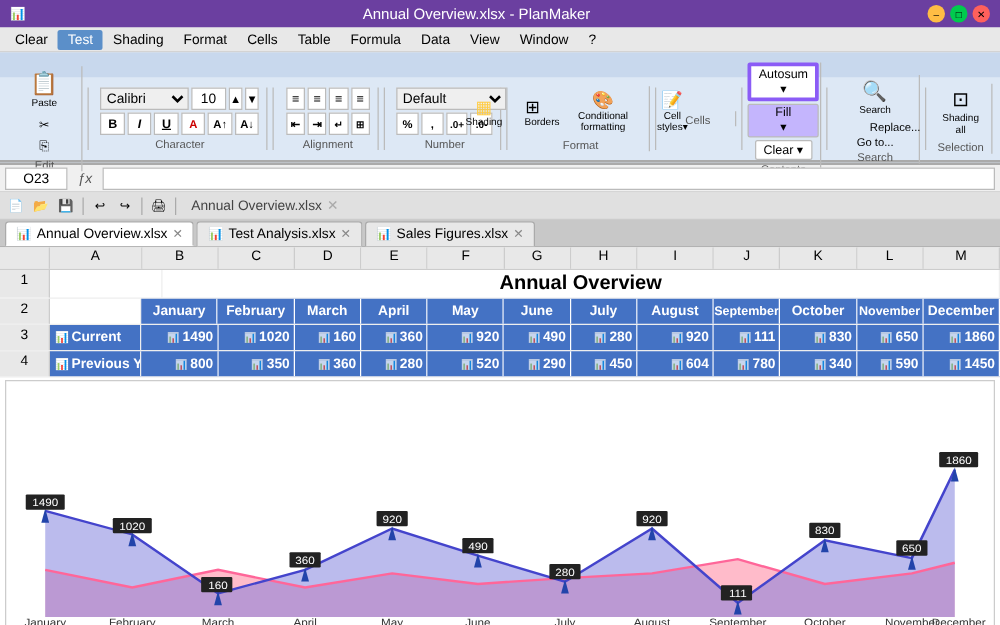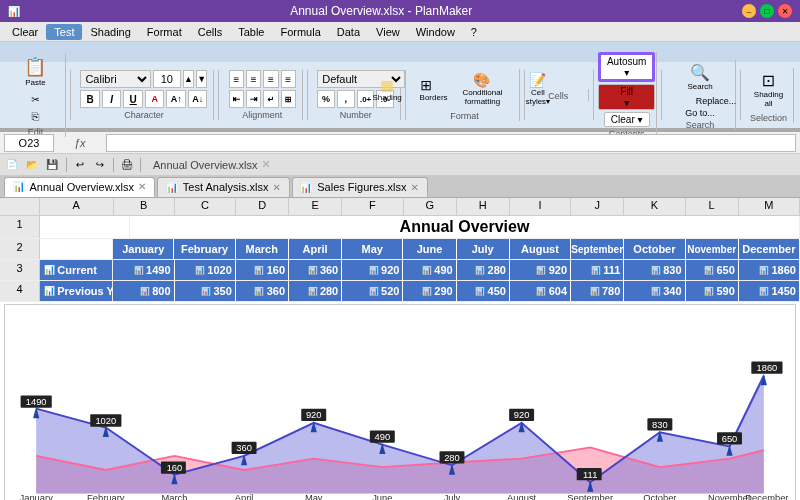--- a/index.html
+++ b/index.html
@@ -24,21 +24,21 @@
     #ribbon-tabs { display: flex; height: 22px; align-items: flex-end; background: #c8d8ed; }
     #ribbon-content { display: flex; flex: 1; padding: 4px 6px; gap: 6px; align-items: stretch; }
     .ribbon-group { display: flex; flex-direction: column; align-items: center; border-right: 1px solid #bbb; padding: 0 6px; min-width: 40px; }
     .ribbon-group-buttons { display: flex; gap: 2px; flex-wrap: wrap; justify-content: center; align-items: center; flex: 1; }
     .ribbon-group-label { font-size: 9px; color: #555; margin-top: 2px; }
     .ribbon-btn { padding: 2px 4px; background: transparent; border: 1px solid transparent; cursor: pointer; border-radius: 2px; font-size: 10px; display: flex; flex-direction: column; align-items: center; min-width: 26px; }
     .small-btn { padding: 1px 4px; background: transparent; border: 1px solid transparent; cursor: pointer; border-radius: 2px; font-size: 10px; }
     .format-btn { width: 22px; height: 18px; border: 1px solid #bbb; background: white; cursor: pointer; font-size: 10px; font-weight: bold; }
 
     
-    #formula-bar { background: #f0f0f0; height: 22px; display: flex; align-items: center; border-bottom: 1px solid #ccc; padding: 0 4px; gap: 16px; }
+    #formula-bar { background: #f0f0f0; height: 22px; display: flex; align-items: center; border-bottom: 1px solid #ccc; padding: 0 4px; gap: 4px; }
     #cell-ref { width: 50px; border: 1px solid #bbb; text-align: center; font-size: 11px; height: 18px; padding: 0 2px; }
     .fx-btn { font-size: 11px; color: #555; padding: 0 4px; cursor: pointer; font-style: italic; }
     #formula-input { flex: 1; border: 1px solid #bbb; height: 18px; font-size: 11px; padding: 0 4px; }
 
     
     #secondary-toolbar { background: #e0e0e0; height: 22px; display: flex; align-items: center; padding: 0 4px; gap: 2px; border-bottom: 1px solid #ccc; }
     .sec-btn { width: 18px; height: 18px; background: transparent; border: 1px solid transparent; cursor: pointer; font-size: 10px; display: flex; align-items: center; justify-content: center; border-radius: 2px; }
     .sec-separator { width: 1px; height: 14px; background: #aaa; margin: 0 2px; }
 
     
@@ -192,21 +192,21 @@
     <div style="width:1px; height:50px; background:#bbb;"></div>
 
     <div class="ribbon-group" style="min-width:60px;">
       <div class="ribbon-group-label">Cells</div>
     </div>
     <div style="width:1px; height:50px; background:#bbb;"></div>
 
     <div class="ribbon-group" style="min-width:60px;">
       <div style="display:flex; flex-direction:column; gap:2px; width:100%; align-items:center; flex:1; justify-content:center;">
         <button class="small-btn" style="font-size:10px; border:3px solid #8b5cf6; background:white; padding:1px 6px;">Autosum ▾</button>
-        <button class="small-btn" style="font-size:10px; border:1px solid #bbb; background:#b91c1c; padding:1px 21px;">Fill ▾</button>
+        <button class="small-btn" style="font-size:10px; border:1px solid #bbb; background:#c4b5fd; padding:1px 21px;">Fill ▾</button>
         <button class="small-btn" style="font-size:10px; border:1px solid #bbb; background:white; padding:1px 6px;">Clear ▾</button>
       </div>
       <div class="ribbon-group-label">Contents</div>
     </div>
     <div style="width:1px; height:50px; background:#bbb;"></div>
 
     <div class="ribbon-group" style="min-width:70px;">
       <div style="display:flex; flex-direction:column; gap:2px; align-items:center; flex:1; justify-content:center;">
         <button class="ribbon-btn" style="flex-direction:column; padding:2px 4px;">
           <span style="font-size:16px;">🔍</span>

